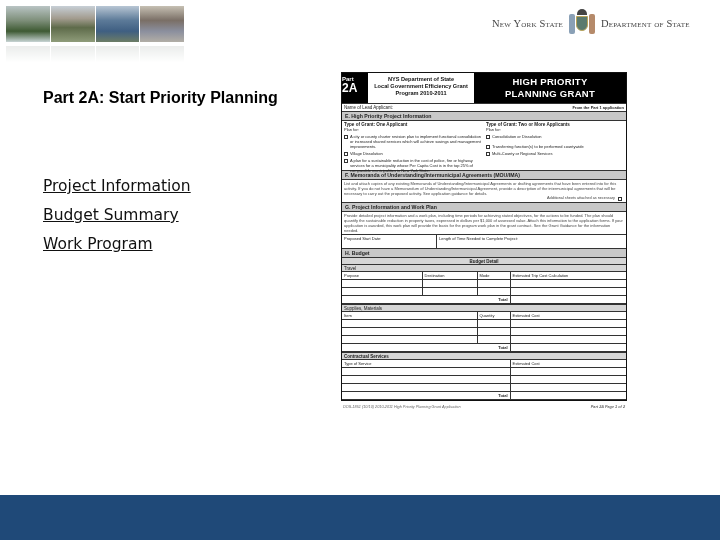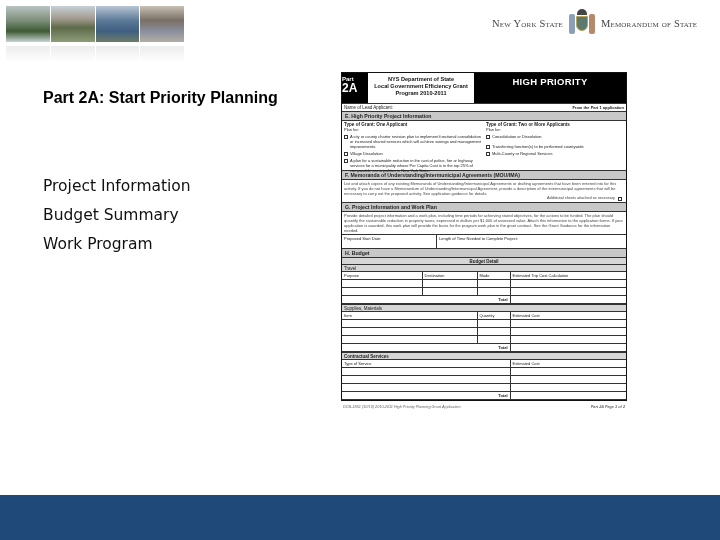--- a/index.html
+++ b/index.html
@@ -19,21 +19,21 @@
   
   .logo { position: absolute; left: 492px; top: 8px; display: flex; align-items: center; gap: 4px; font-family: "Liberation Serif", serif; font-size: 10.5px; color: #444; letter-spacing: 0.2px; font-variant: small-caps; }
   .seal { width: 30px; height: 30px; position: relative; }
   .seal .shield { position: absolute; left: 9px; top: 8px; width: 12px; height: 15px; background: #5b7a6e; border-radius: 0 0 6px 6px; border: 1px solid #b8a35a; }
   .seal .left-fig { position: absolute; left: 2px; top: 6px; width: 6px; height: 20px; background: #8aa0b6; border-radius: 2px; }
   .seal .right-fig { position: absolute; right: 2px; top: 6px; width: 6px; height: 20px; background: #b58a6a; border-radius: 2px; }
   .seal .eagle { position: absolute; left: 10px; top: 1px; width: 10px; height: 6px; background: #444; border-radius: 5px 5px 0 0; }
 
   
   .left-title { position: absolute; left: 43px; top: 86px; width: 240px; font-family: "Liberation Sans", sans-serif; font-weight: bold; font-size: 16px; line-height: 24px; color: #000; }
-  .left-list { position: absolute; left: 43px; top: 172px; font-family: "DejaVu Sans", sans-serif; font-size: 15.5px; line-height: 29px; color: #111; }
+  .left-list { position: absolute; left: 43px; top: 172px; font-family: "DejaVu Sans", sans-serif; font-size: 15.5px; line-height: 29px; color: #111; text-decoration: underline; }
   .left-list div { white-space: nowrap; }
 
   
   .form { position: absolute; left: 341px; top: 72px; width: 286px; height: 393px; font-size: 5px; color: #222; }
   .form-inner { border: 1px solid #111; }
   .hdr { display: flex; height: 30px; background: #000; }
   .hdr .part { width: 26px; color: #fff; text-align: left; font-weight: bold; padding-top: 3px; }
   .hdr .part .l1 { font-size: 6px; }
   .hdr .part .l2 { font-size: 12px; line-height: 13px; }
   .hdr .center { width: 106px; background: #fff; text-align: center; font-weight: bold; font-size: 5.6px; line-height: 7px; padding-top: 3px; color: #111; }
@@ -80,21 +80,21 @@
 </div>
 
 <div class="logo">
   <span>New York State</span>
   <span class="seal">
     <span class="eagle"></span>
       <span class="left-fig"></span>
       <span class="shield"></span>
       <span class="right-fig"></span>
   </span>
-  <span>Memorandum of State</span>
+  <span>Department of State</span>
 </div>
 
 <div class="left-title">Part 2A:  Start Priority Planning</div>
 <div class="left-list">
   <div>Project Information</div>
   <div>Budget Summary</div>
   <div>Work Program</div>
 </div>
 
 <div class="form">
@@ -104,20 +104,21 @@
         <div class="l1">Part</div>
         <div class="l2">2A</div>
       </div>
       <div class="center">
         <div>NYS Department of State</div>
         <div>Local Government Efficiency Grant</div>
         <div>Program 2010-2011</div>
       </div>
       <div class="right">
         <div>HIGH PRIORITY</div>
+        <div>PLANNING GRANT</div>
       </div>
     </div>
 
     <div class="row lead">
       <span>Name of Lead Applicant:</span>
       <span class="r">From the Part 1 application</span>
     </div>
 
     <div class="sec">E.  High Priority Project Information</div>
     <div class="grant-types">

